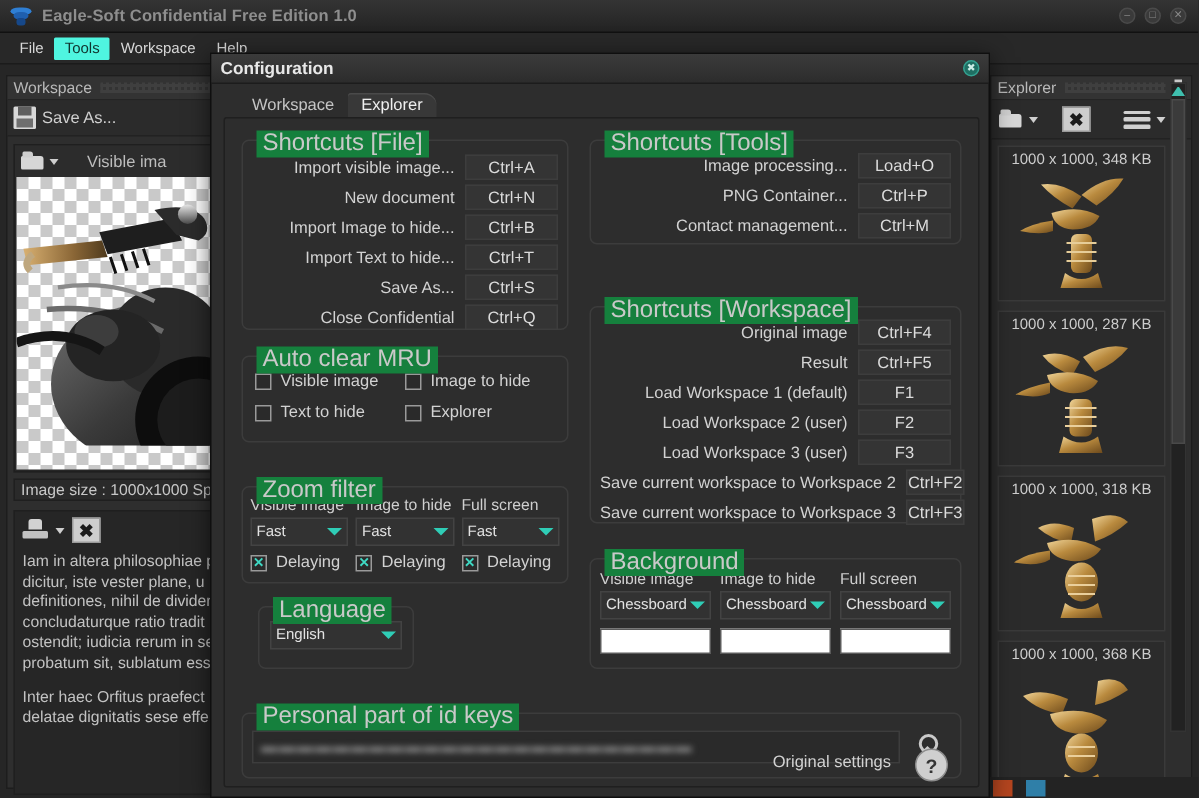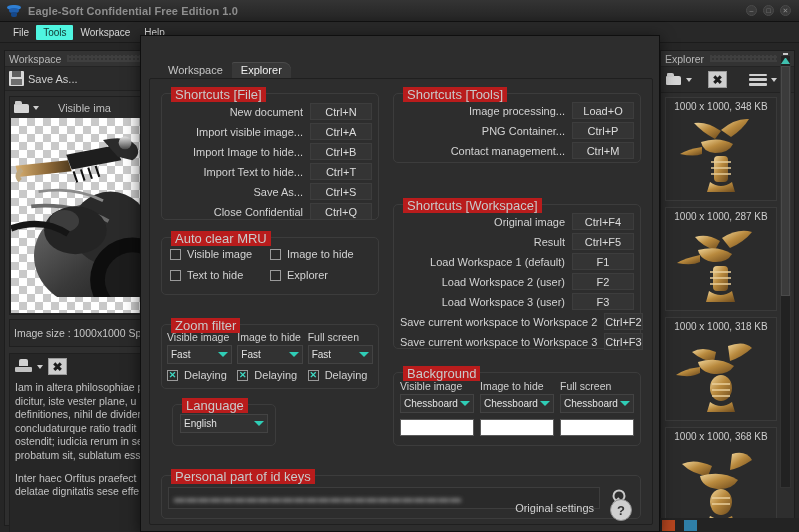--- a/index.html
+++ b/index.html
@@ -63,21 +63,21 @@
   .caret-s{width:0;height:0;border-left:3.5px solid transparent;border-right:3.5px solid transparent;border-top:4px solid #cfcfcf;}
   .img-head-lab{font-size:11px;color:#bdbdbd;margin-left:16px;}
   .photo{
     height:195px;margin:0 1px 1px 1px;
     background:
       linear-gradient(135deg,rgba(0,0,0,.0),rgba(0,0,0,.0)),
       repeating-conic-gradient(#ffffff 0% 25%, #c9c9c9 0% 50%) 0 0/16px 16px;
     position:relative;overflow:hidden;
   }
   .moto{position:absolute;inset:0;}
-  .status-bar{margin:4px 4px 0 4px;height:28px;background:#2a2a2a;border:1px solid #1f1f1f;
+  .status-bar{margin:4px 4px 0 4px;height:15px;background:#2a2a2a;border:1px solid #1f1f1f;
     display:flex;align-items:center;padding:0 4px;font-size:10.5px;color:#c7c7c7;overflow:hidden;white-space:nowrap;}
 
   .text-box{margin:6px 4px 0 4px;border:1px solid #1f1f1f;background:#262626;height:190px;}
   .text-head{height:25px;display:flex;align-items:center;gap:5px;padding:0 5px;}
   .stamp-ic{width:17px;height:15px;position:relative;}
   .stamp-ic:before{content:"";position:absolute;left:4px;top:0;width:9px;height:7px;background:#d2d2d2;border-radius:2px 2px 0 0;}
   .stamp-ic:after{content:"";position:absolute;left:0;top:8px;width:17px;height:5px;background:#c2c2c2;border-radius:1px;}
   .xbtn{width:19px;height:17px;background:#cdcdcd;border:1px solid #9a9a9a;display:flex;align-items:center;justify-content:center;
     font-size:12px;font-weight:bold;color:#1b1b1b;line-height:1;}
   .latin{padding:2px 5px;font-size:10.5px;line-height:13.6px;color:#c2c2c2;overflow:hidden;height:158px;}
@@ -117,21 +117,21 @@
     display:flex;align-items:center;justify-content:center;color:#cdeee8;font-size:7px;line-height:1;}
   .dlg-body{position:absolute;left:8px;top:24px;width:504px;height:465px;}
 
   .tabs{display:flex;align-items:flex-end;height:18px;padding-left:10px;gap:0;}
   .tab{font-size:11px;padding:2px 9px 2px 9px;color:#c5c5c5;}
   .tab.sel{background:#383838;color:#efefef;border-radius:2px 8px 0 0;
     box-shadow:inset 0 1px 0 #4a4a4a;}
   .tabpane{position:absolute;left:0;top:18px;width:504px;height:447px;background:#2d2d2d;border:1px solid #1f1f1f;border-radius:2px;}
 
   .grp{position:absolute;border:1px solid #3c3c3c;border-radius:5px;}
-  .grp > .lg{position:absolute;top:-7px;left:9px;background:#b91c1c;padding:0 4px;font-size:13px;color:#c9c9c9;}
+  .grp > .lg{position:absolute;top:-7px;left:9px;background:#15803d;padding:0 4px;font-size:16px;color:#c9c9c9;}
 
   .srow{display:flex;align-items:center;height:19px;margin-bottom:1px;}
   .srow .nm{flex:1;text-align:right;font-size:11px;color:#d2d2d2;padding-right:7px;white-space:nowrap;}
   .srow .kc{width:62px;height:17px;background:#343434;border:1px solid #3d3d3d;
     display:flex;align-items:center;justify-content:center;font-size:11px;color:#dcdcdc;}
 
   .cbrow{display:flex;align-items:center;gap:6px;}
   .cb{width:11px;height:11px;border:1px solid #9a9a9a;background:#2a2a2a;
       display:flex;align-items:center;justify-content:center;font-size:9px;line-height:1;color:#3fd9c4;font-weight:bold;}
   .cb.off{color:transparent;}
@@ -357,39 +357,43 @@
   </div>
 
   <div class="taskbar">
     <div class="tb-sq" style="left:30px;background:#c1552a"></div>
     <div class="tb-sq" style="left:46px;background:#cf6a2f"></div>
     <div class="tb-sq" style="left:62px;background:#b4451f"></div>
     <div class="tb-sq" style="left:84px;background:#2f7fa8"></div>
   </div>
 
   <div class="dlg">
+    <div class="dlg-title">
+      <span>Configuration</span>
+      <div class="dlg-close">✖</div>
+    </div>
 
     <div class="dlg-body">
       <div class="tabs">
         <div class="tab">Workspace</div>
         <div class="tab sel">Explorer</div>
       </div>
 
       <div class="tabpane">
 
         <div class="grp" style="left:11px;top:14px;width:218px;height:127px;">
           <div class="lg">Shortcuts [File]</div>
           <div style="padding:8px 6px 0 6px;">
             <div class="srow">
+              <div class="nm">Import visible image...</div>
+              <div class="kc">Ctrl+A</div>
+              </div>
+            <div class="srow">
               <div class="nm">New document</div>
               <div class="kc">Ctrl+N</div>
-              </div>
-            <div class="srow">
-              <div class="nm">Import visible image...</div>
-              <div class="kc">Ctrl+A</div>
               </div>
             <div class="srow">
               <div class="nm">Import Image to hide...</div>
               <div class="kc">Ctrl+B</div>
               </div>
             <div class="srow">
               <div class="nm">Import Text to hide...</div>
               <div class="kc">Ctrl+T</div>
               </div>
             <div class="srow">

